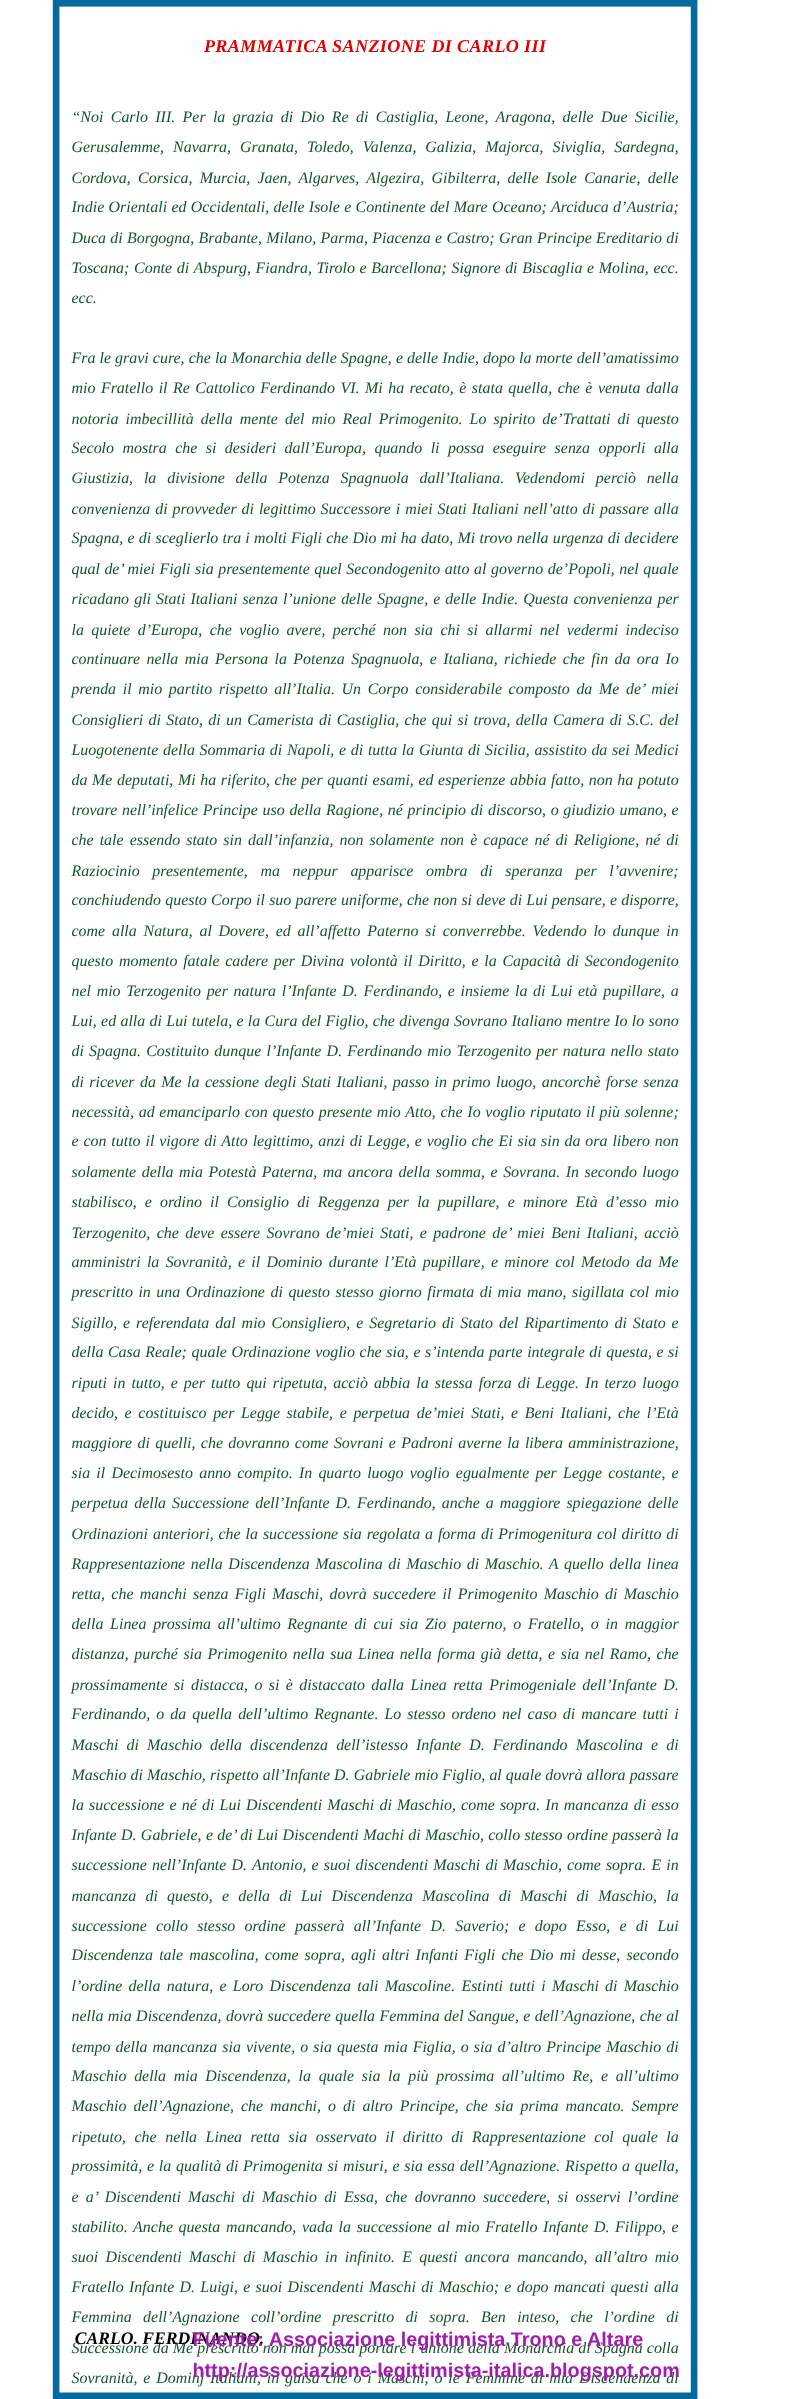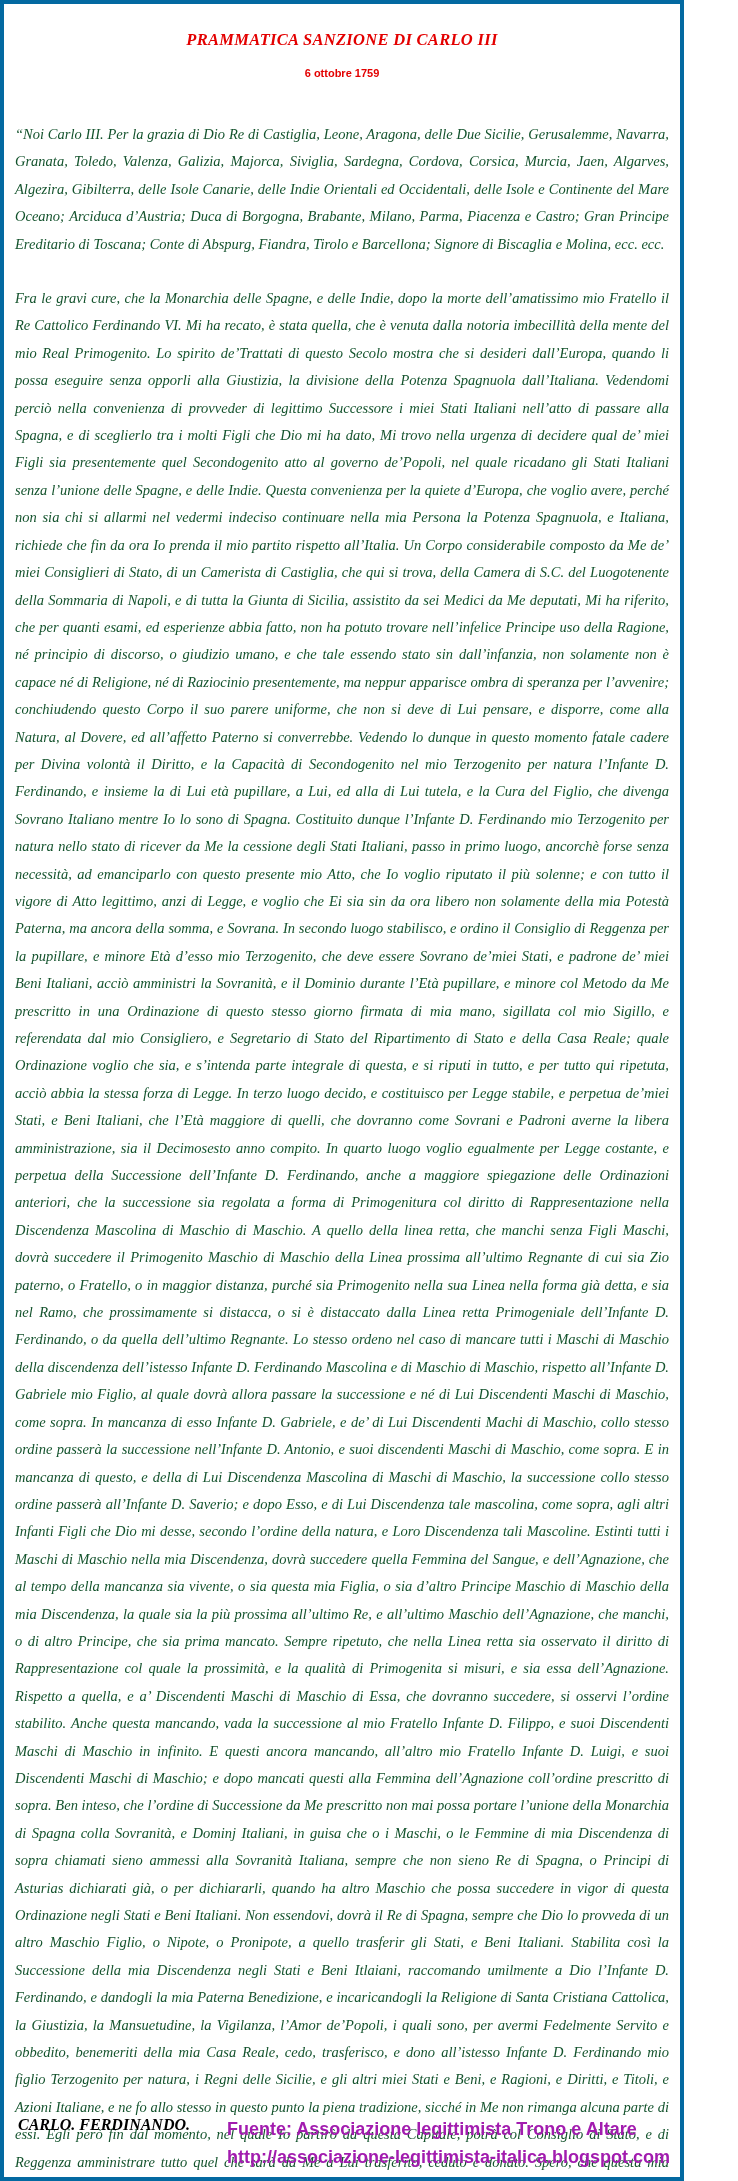--- a/index.html
+++ b/index.html
@@ -1,25 +1,26 @@
 <!DOCTYPE html>
 <html><head>
 <meta charset="utf-8">
 <style>
   html, body { margin: 0; padding: 0; background: #ffffff; }
 
   .page {
     position: relative;
-    width: 684px;
+    width: 586px;
     height: 2181px;
     box-sizing: border-box;
     background: #ffffff;
-    border: 4px solid #0369a1;
+    border: 6px solid #0369a1;
     overflow: hidden;
     font-family: "Liberation Serif", "DejaVu Serif", serif;
+    margin-left: 48px;
   }
 
   .title {
     margin: 26px 12px 0;
     text-align: center;
     color: #e30000;
     font-style: italic;
     font-weight: bold;
     font-size: 16.5px;
     letter-spacing: 0.3px;
@@ -72,21 +73,20 @@
     font-family: "Liberation Sans", "DejaVu Sans", sans-serif;
   }
 </style>
 </head>
 <body>
 
 <div class="page">
 
   <h1 class="title">PRAMMATICA SANZIONE DI CARLO III</h1>
 
-  <div class="subtitle">6 ottobre 1759</div>
 
   <div class="content">
 
     <p class="para preamble">“Noi Carlo III. Per la grazia di Dio Re di Castiglia, Leone, Aragona, delle Due Sicilie, Gerusalemme, Navarra, Granata, Toledo, Valenza, Galizia, Majorca, Siviglia, Sardegna, Cordova, Corsica, Murcia, Jaen, Algarves, Algezira, Gibilterra, delle Isole Canarie, delle Indie Orientali ed Occidentali, delle Isole e Continente del Mare Oceano; Arciduca d’Austria; Duca di Borgogna, Brabante, Milano, Parma, Piacenza e Castro; Gran Principe Ereditario di Toscana; Conte di Abspurg, Fiandra, Tirolo e Barcellona; Signore di Biscaglia e Molina, ecc. ecc.</p>
 
     <p class="para bodytext">Fra le gravi cure, che la Monarchia delle Spagne, e delle Indie, dopo la morte dell’amatissimo mio Fratello il Re Cattolico Ferdinando VI. Mi ha recato, è stata quella, che è venuta dalla notoria imbecillità della mente del mio Real Primogenito. Lo spirito de’Trattati di questo Secolo mostra che si desideri dall’Europa, quando li possa eseguire senza opporli alla Giustizia, la divisione della Potenza Spagnuola dall’Italiana. Vedendomi perciò nella convenienza di provveder di legittimo Successore i miei Stati Italiani nell’atto di passare alla Spagna, e di sceglierlo tra i molti Figli che Dio mi ha dato, Mi trovo nella urgenza di decidere qual de’ miei Figli sia presentemente quel Secondogenito atto al governo de’Popoli, nel quale ricadano gli Stati Italiani senza l’unione delle Spagne, e delle Indie. Questa convenienza per la quiete d’Europa, che voglio avere, perché non sia chi si allarmi nel vedermi indeciso continuare nella mia Persona la Potenza Spagnuola, e Italiana, richiede che fin da ora Io prenda il mio partito rispetto all’Italia. Un Corpo considerabile composto da Me de’ miei Consiglieri di Stato, di un Camerista di Castiglia, che qui si trova, della Camera di S.C. del Luogotenente della Sommaria di Napoli, e di tutta la Giunta di Sicilia, assistito da sei Medici da Me deputati, Mi ha riferito, che per quanti esami, ed esperienze abbia fatto, non ha potuto trovare nell’infelice Principe uso della Ragione, né principio di discorso, o giudizio umano, e che tale essendo stato sin dall’infanzia, non solamente non è capace né di Religione, né di Raziocinio presentemente, ma neppur apparisce ombra di speranza per l’avvenire; conchiudendo questo Corpo il suo parere uniforme, che non si deve di Lui pensare, e disporre, come alla Natura, al Dovere, ed all’affetto Paterno si converrebbe. Vedendo lo dunque in questo momento fatale cadere per Divina volontà il Diritto, e la Capacità di Secondogenito nel mio Terzogenito per natura l’Infante D. Ferdinando, e insieme la di Lui età pupillare, a Lui, ed alla di Lui tutela, e la Cura del Figlio, che divenga Sovrano Italiano mentre Io lo sono di Spagna. Costituito dunque l’Infante D. Ferdinando mio Terzogenito per natura nello stato di ricever da Me la cessione degli Stati Italiani, passo in primo luogo, ancorchè forse senza necessità, ad emanciparlo con questo presente mio Atto, che Io voglio riputato il più solenne; e con tutto il vigore di Atto legittimo, anzi di Legge, e voglio che Ei sia sin da ora libero non solamente della mia Potestà Paterna, ma ancora della somma, e Sovrana. In secondo luogo stabilisco, e ordino il Consiglio di Reggenza per la pupillare, e minore Età d’esso mio Terzogenito, che deve essere Sovrano de’miei Stati, e padrone de’ miei Beni Italiani, acciò amministri la Sovranità, e il Dominio durante l’Età pupillare, e minore col Metodo da Me prescritto in una Ordinazione di questo stesso giorno firmata di mia mano, sigillata col mio Sigillo, e referendata dal mio Consigliero, e Segretario di Stato del Ripartimento di Stato e della Casa Reale; quale Ordinazione voglio che sia, e s’intenda parte integrale di questa, e si riputi in tutto, e per tutto qui ripetuta, acciò abbia la stessa forza di Legge. In terzo luogo decido, e costituisco per Legge stabile, e perpetua de’miei Stati, e Beni Italiani, che l’Età maggiore di quelli, che dovranno come Sovrani e Padroni averne la libera amministrazione, sia il Decimosesto anno compito. In quarto luogo voglio egualmente per Legge costante, e perpetua della Successione dell’Infante D. Ferdinando, anche a maggiore spiegazione delle Ordinazioni anteriori, che la successione sia regolata a forma di Primogenitura col diritto di Rappresentazione nella Discendenza Mascolina di Maschio di Maschio. A quello della linea retta, che manchi senza Figli Maschi, dovrà succedere il Primogenito Maschio di Maschio della Linea prossima all’ultimo Regnante di cui sia Zio paterno, o Fratello, o in maggior distanza, purché sia Primogenito nella sua Linea nella forma già detta, e sia nel Ramo, che prossimamente si distacca, o si è distaccato dalla Linea retta Primogeniale dell’Infante D. Ferdinando, o da quella dell’ultimo Regnante. Lo stesso ordeno nel caso di mancare tutti i Maschi di Maschio della discendenza dell’istesso Infante D. Ferdinando Mascolina e di Maschio di Maschio, rispetto all’Infante D. Gabriele mio Figlio, al quale dovrà allora passare la successione e né di Lui Discendenti Maschi di Maschio, come sopra. In mancanza di esso Infante D. Gabriele, e de’ di Lui Discendenti Machi di Maschio, collo stesso ordine passerà la successione nell’Infante D. Antonio, e suoi discendenti Maschi di Maschio, come sopra. E in mancanza di questo, e della di Lui Discendenza Mascolina di Maschi di Maschio, la successione collo stesso ordine passerà all’Infante D. Saverio; e dopo Esso, e di Lui Discendenza tale mascolina, come sopra, agli altri Infanti Figli che Dio mi desse, secondo l’ordine della natura, e Loro Discendenza tali Mascoline. Estinti tutti i Maschi di Maschio nella mia Discendenza, dovrà succedere quella Femmina del Sangue, e dell’Agnazione, che al tempo della mancanza sia vivente, o sia questa mia Figlia, o sia d’altro Principe Maschio di Maschio della mia Discendenza, la quale sia la più prossima all’ultimo Re, e all’ultimo Maschio dell’Agnazione, che manchi, o di altro Principe, che sia prima mancato. Sempre ripetuto, che nella Linea retta sia osservato il diritto di Rappresentazione col quale la prossimità, e la qualità di Primogenita si misuri, e sia essa dell’Agnazione. Rispetto a quella, e a’ Discendenti Maschi di Maschio di Essa, che dovranno succedere, si osservi l’ordine stabilito. Anche questa mancando, vada la successione al mio Fratello Infante D. Filippo, e suoi Discendenti Maschi di Maschio in infinito. E questi ancora mancando, all’altro mio Fratello Infante D. Luigi, e suoi Discendenti Maschi di Maschio; e dopo mancati questi alla Femmina dell’Agnazione coll’ordine prescritto di sopra. Ben inteso, che l’ordine di Successione da Me prescritto non mai possa portare l’unione della Monarchia di Spagna colla Sovranità, e Dominj Italiani, in guisa che o i Maschi, o le Femmine di mia Discendenza di sopra chiamati sieno ammessi alla Sovranità Italiana, sempre che non sieno Re di Spagna, o Principi di Asturias dichiarati già, o per dichiararli, quando ha altro Maschio che possa succedere in vigor di questa Ordinazione negli Stati e Beni Italiani. Non essendovi, dovrà il Re di Spagna, sempre che Dio lo provveda di un altro Maschio Figlio, o Nipote, o Pronipote, a quello trasferir gli Stati, e Beni Italiani. Stabilita così la Successione della mia Discendenza negli Stati e Beni Itlaiani, raccomando umilmente a Dio l’Infante D. Ferdinando, e dandogli la mia Paterna Benedizione, e incaricandogli la Religione di Santa Cristiana Cattolica, la Giustizia, la Mansuetudine, la Vigilanza, l’Amor de’Popoli, i quali sono, per avermi Fedelmente Servito e obbedito, benemeriti della mia Casa Reale, cedo, trasferisco, e dono all’istesso Infante D. Ferdinando mio figlio Terzogenito per natura, i Regni delle Sicilie, e gli altri miei Stati e Beni, e Ragioni, e Diritti, e Titoli, e Azioni Italiane, e ne fo allo stesso in questo punto la piena tradizione, sicché in Me non rimanga alcuna parte di essi. Egli però fin dal momento, nel quale Io partirò da questa Capitale, potrà col Consiglio di Stato, e di Reggenza amministrare tutto quel che sarà da Me a Lui trasferito, ceduto e donato. Spero, che questa mia Legge di Emancipazione, di Costituzione, di Età maggiore, di Destinazione di Tutela, e di Cura del Re pupillo, e minore; di Successione nelli detti Stati e Beni Italiani; di Cessione, e Donazione, ridonderà in bene dé Popoli, in tranquillità della mia Famiglia Reale, finalmente contribuirà al riposo di tutta anche l’Europa. Sarà la presente Ordinazione sottoscritta da Me, e dal mio Figlio Infante D. Ferdinando, munita del mio Sigillo, e referendata dagli infrascritti Consiglieri, e Segretario di Stato, anche nella qualità di Reggenti, e Tutori dello stesso Infante D. Ferdinando.</p>
 
   </div>
 
   <div class="signature">CARLO. FERDINANDO.</div>

